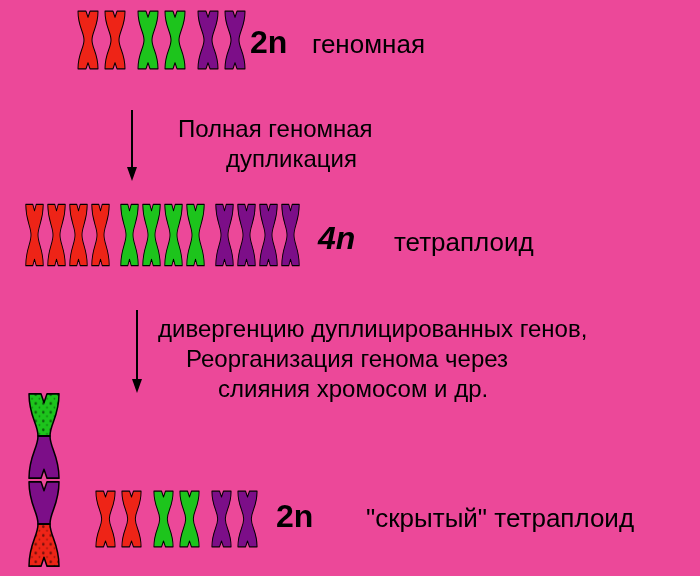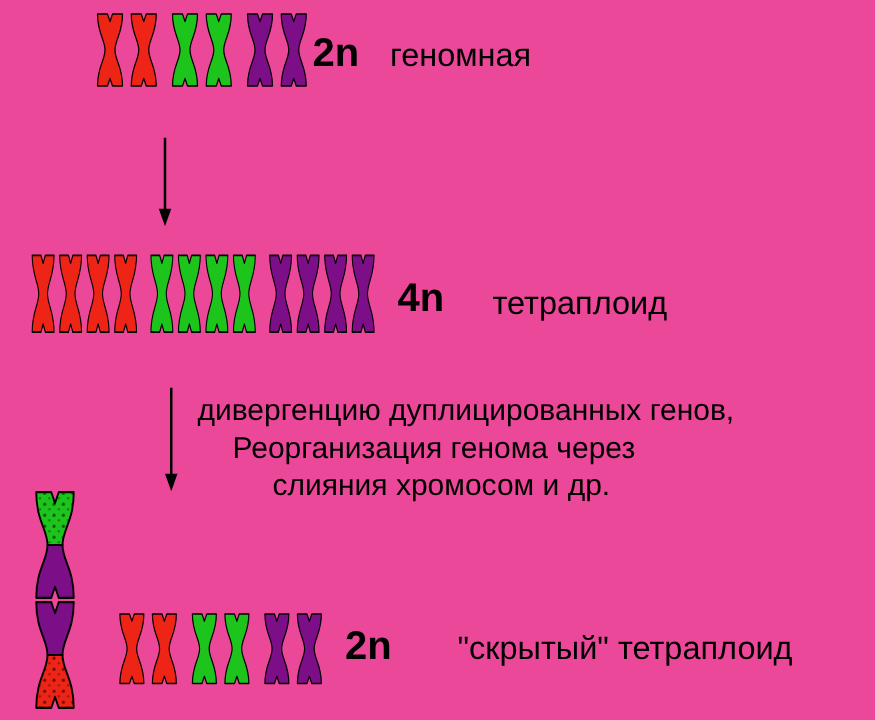--- a/index.html
+++ b/index.html
@@ -67,20 +67,24 @@
         </svg>
       </div>
     </div>
   <div class="abs ploidy" style="left:250px; top:26px;">2n</div>
   <div class="abs stage-label" style="left:312px; top:30px;">геномная</div>
 
   <svg class="abs" style="left:123px; top:110px;" width="18" height="72" viewBox="0 0 18 72">
     <line x1="9" y1="0" x2="9" y2="59" stroke="#000" stroke-width="2"></line>
     <polygon points="4,57 14,57 9,71" fill="#000"></polygon>
   </svg>
+  <div class="abs arrow-caption caption-1" style="left:178px; top:114px;">
+    <span class="cap-line">Полная геномная</span>
+    <span class="cap-line">дупликация</span>
+  </div>
 
   <div class="abs chromo-row row-twelve" style="left:24px; top:203px;">
       <div class="chromo-group">
         <svg viewBox="0 0 24 50" width="21" height="64" preserveAspectRatio="none">
           <path d="M2,1 L10,1 L12,6 L14,1 L22,1 C22,14 16,18 16,25 C16,32 22,36 22,49 L14,49 L12,44 L10,49 L2,49 C2,36 8,32 8,25 C8,18 2,14 2,1 Z" fill="#ee2417" stroke="#000000" stroke-width="1" stroke-linejoin="round"></path>
         </svg>
         <svg viewBox="0 0 24 50" width="21" height="64" preserveAspectRatio="none">
           <path d="M2,1 L10,1 L12,6 L14,1 L22,1 C22,14 16,18 16,25 C16,32 22,36 22,49 L14,49 L12,44 L10,49 L2,49 C2,36 8,32 8,25 C8,18 2,14 2,1 Z" fill="#ee2417" stroke="#000000" stroke-width="1" stroke-linejoin="round"></path>
         </svg>
         <svg viewBox="0 0 24 50" width="21" height="64" preserveAspectRatio="none">
@@ -112,21 +116,21 @@
           <path d="M2,1 L10,1 L12,6 L14,1 L22,1 C22,14 16,18 16,25 C16,32 22,36 22,49 L14,49 L12,44 L10,49 L2,49 C2,36 8,32 8,25 C8,18 2,14 2,1 Z" fill="#7c0e88" stroke="#000000" stroke-width="1" stroke-linejoin="round"></path>
         </svg>
         <svg viewBox="0 0 24 50" width="21" height="64" preserveAspectRatio="none">
           <path d="M2,1 L10,1 L12,6 L14,1 L22,1 C22,14 16,18 16,25 C16,32 22,36 22,49 L14,49 L12,44 L10,49 L2,49 C2,36 8,32 8,25 C8,18 2,14 2,1 Z" fill="#7c0e88" stroke="#000000" stroke-width="1" stroke-linejoin="round"></path>
         </svg>
         <svg viewBox="0 0 24 50" width="21" height="64" preserveAspectRatio="none">
           <path d="M2,1 L10,1 L12,6 L14,1 L22,1 C22,14 16,18 16,25 C16,32 22,36 22,49 L14,49 L12,44 L10,49 L2,49 C2,36 8,32 8,25 C8,18 2,14 2,1 Z" fill="#7c0e88" stroke="#000000" stroke-width="1" stroke-linejoin="round"></path>
         </svg>
       </div>
     </div>
-  <div class="abs ploidy" style="left:318px; top:222px;">4n</div>
+  <div class="abs ploidy" style="left:318px; top:222px;font-style:italic;">4n</div>
   <div class="abs stage-label" style="left:394px; top:228px;">тетраплоид</div>
 
   <svg class="abs" style="left:128px; top:310px;" width="18" height="84" viewBox="0 0 18 84">
     <line x1="9" y1="0" x2="9" y2="71" stroke="#000" stroke-width="2"></line>
     <polygon points="4,69 14,69 9,83" fill="#000"></polygon>
   </svg>
   <div class="abs arrow-caption caption-2" style="left:158px; top:314px;">
     <span class="cap-line">дивергенцию дуплицированных генов,</span>
     <span class="cap-line">Реорганизация генома через</span>
     <span class="cap-line">слияния хромосом и др.</span>

